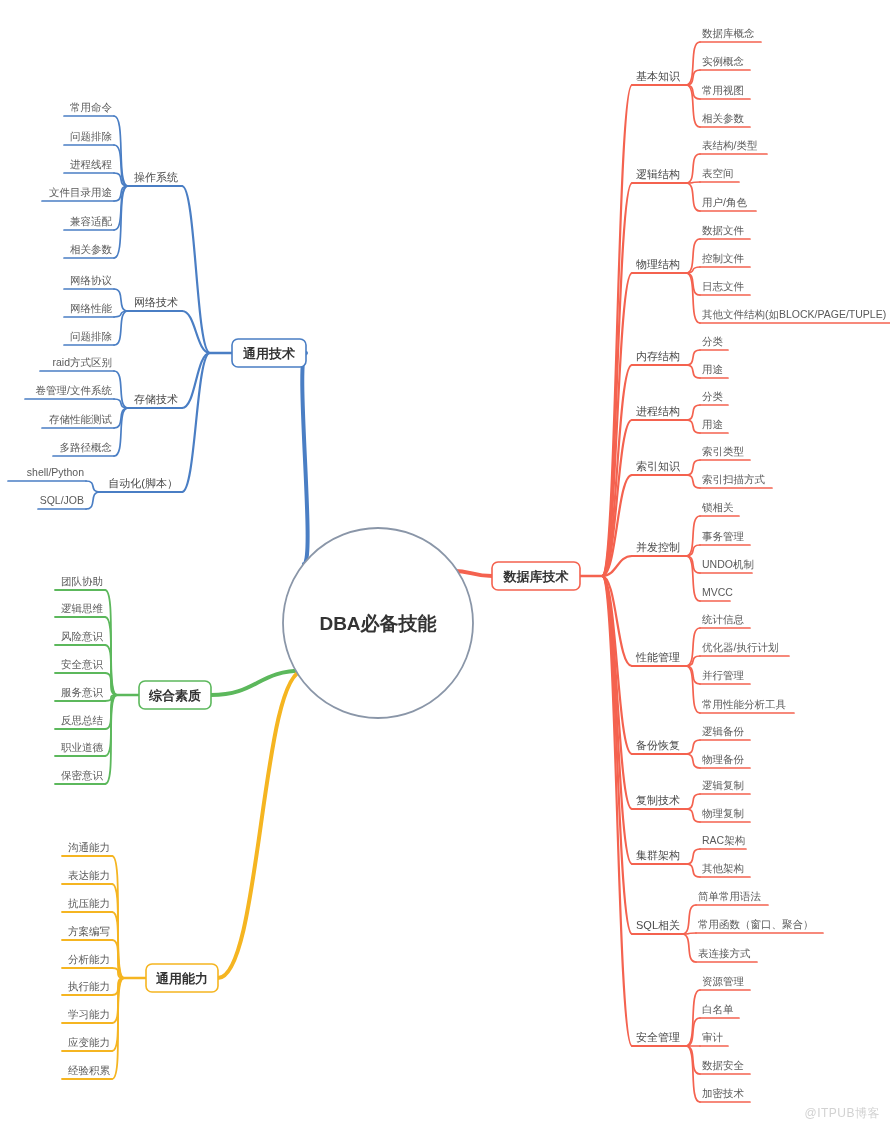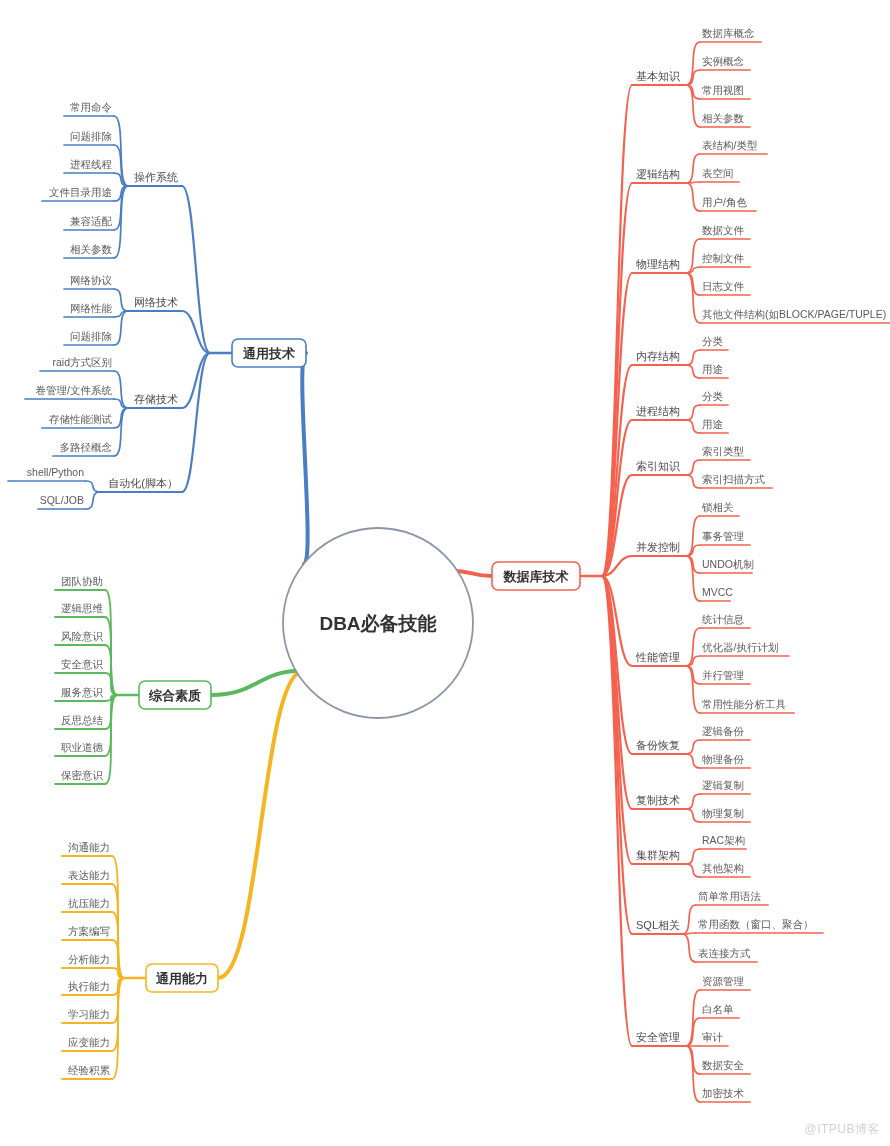--- a/index.html
+++ b/index.html
@@ -3,21 +3,21 @@
 <meta charset="utf-8">
 <style>
   html,body{margin:0;padding:0;background:#ffffff;}
   body{width:890px;height:1146px;position:relative;overflow:hidden;
        font-family:"Liberation Sans","DejaVu Sans",sans-serif;}
   #map{position:absolute;left:0;top:0;width:890px;height:1146px;}
   .lbl{font-size:11px;fill:#4a4a4a;}
   .lbl-leaf{font-size:10.5px;fill:#5a5a5a;}
   .lbl-branch{font-size:13px;font-weight:bold;fill:#333333;}
   .lbl-root{font-size:19px;font-weight:bold;fill:#333333;}
-  .wm{position:absolute;right:10px;bottom:8px;font-size:12px;color:#d2d2d2;
+  .wm{position:absolute;right:10px;bottom:24px;font-size:12px;color:#d2d2d2;
       letter-spacing:.5px;}
 </style>
 </head>
 <body>
 
 <svg id="map" viewBox="0 0 890 1146" xmlns="http://www.w3.org/2000/svg">
   <g id="edges">
       <path d="M 303.9 564.1 C 315.9 564.1, 294 353, 306 353" fill="none" stroke="#4a7ec4" stroke-width="4" stroke-linecap="round"></path>
       <path d="M 232 353 L 210 353" fill="none" stroke="#4a7ec4" stroke-width="2.6" stroke-linecap="round"></path>
       <path d="M 210 353 C 196 353, 196 186, 182 186" fill="none" stroke="#4a7ec4" stroke-width="2.2" stroke-linecap="round"></path>

